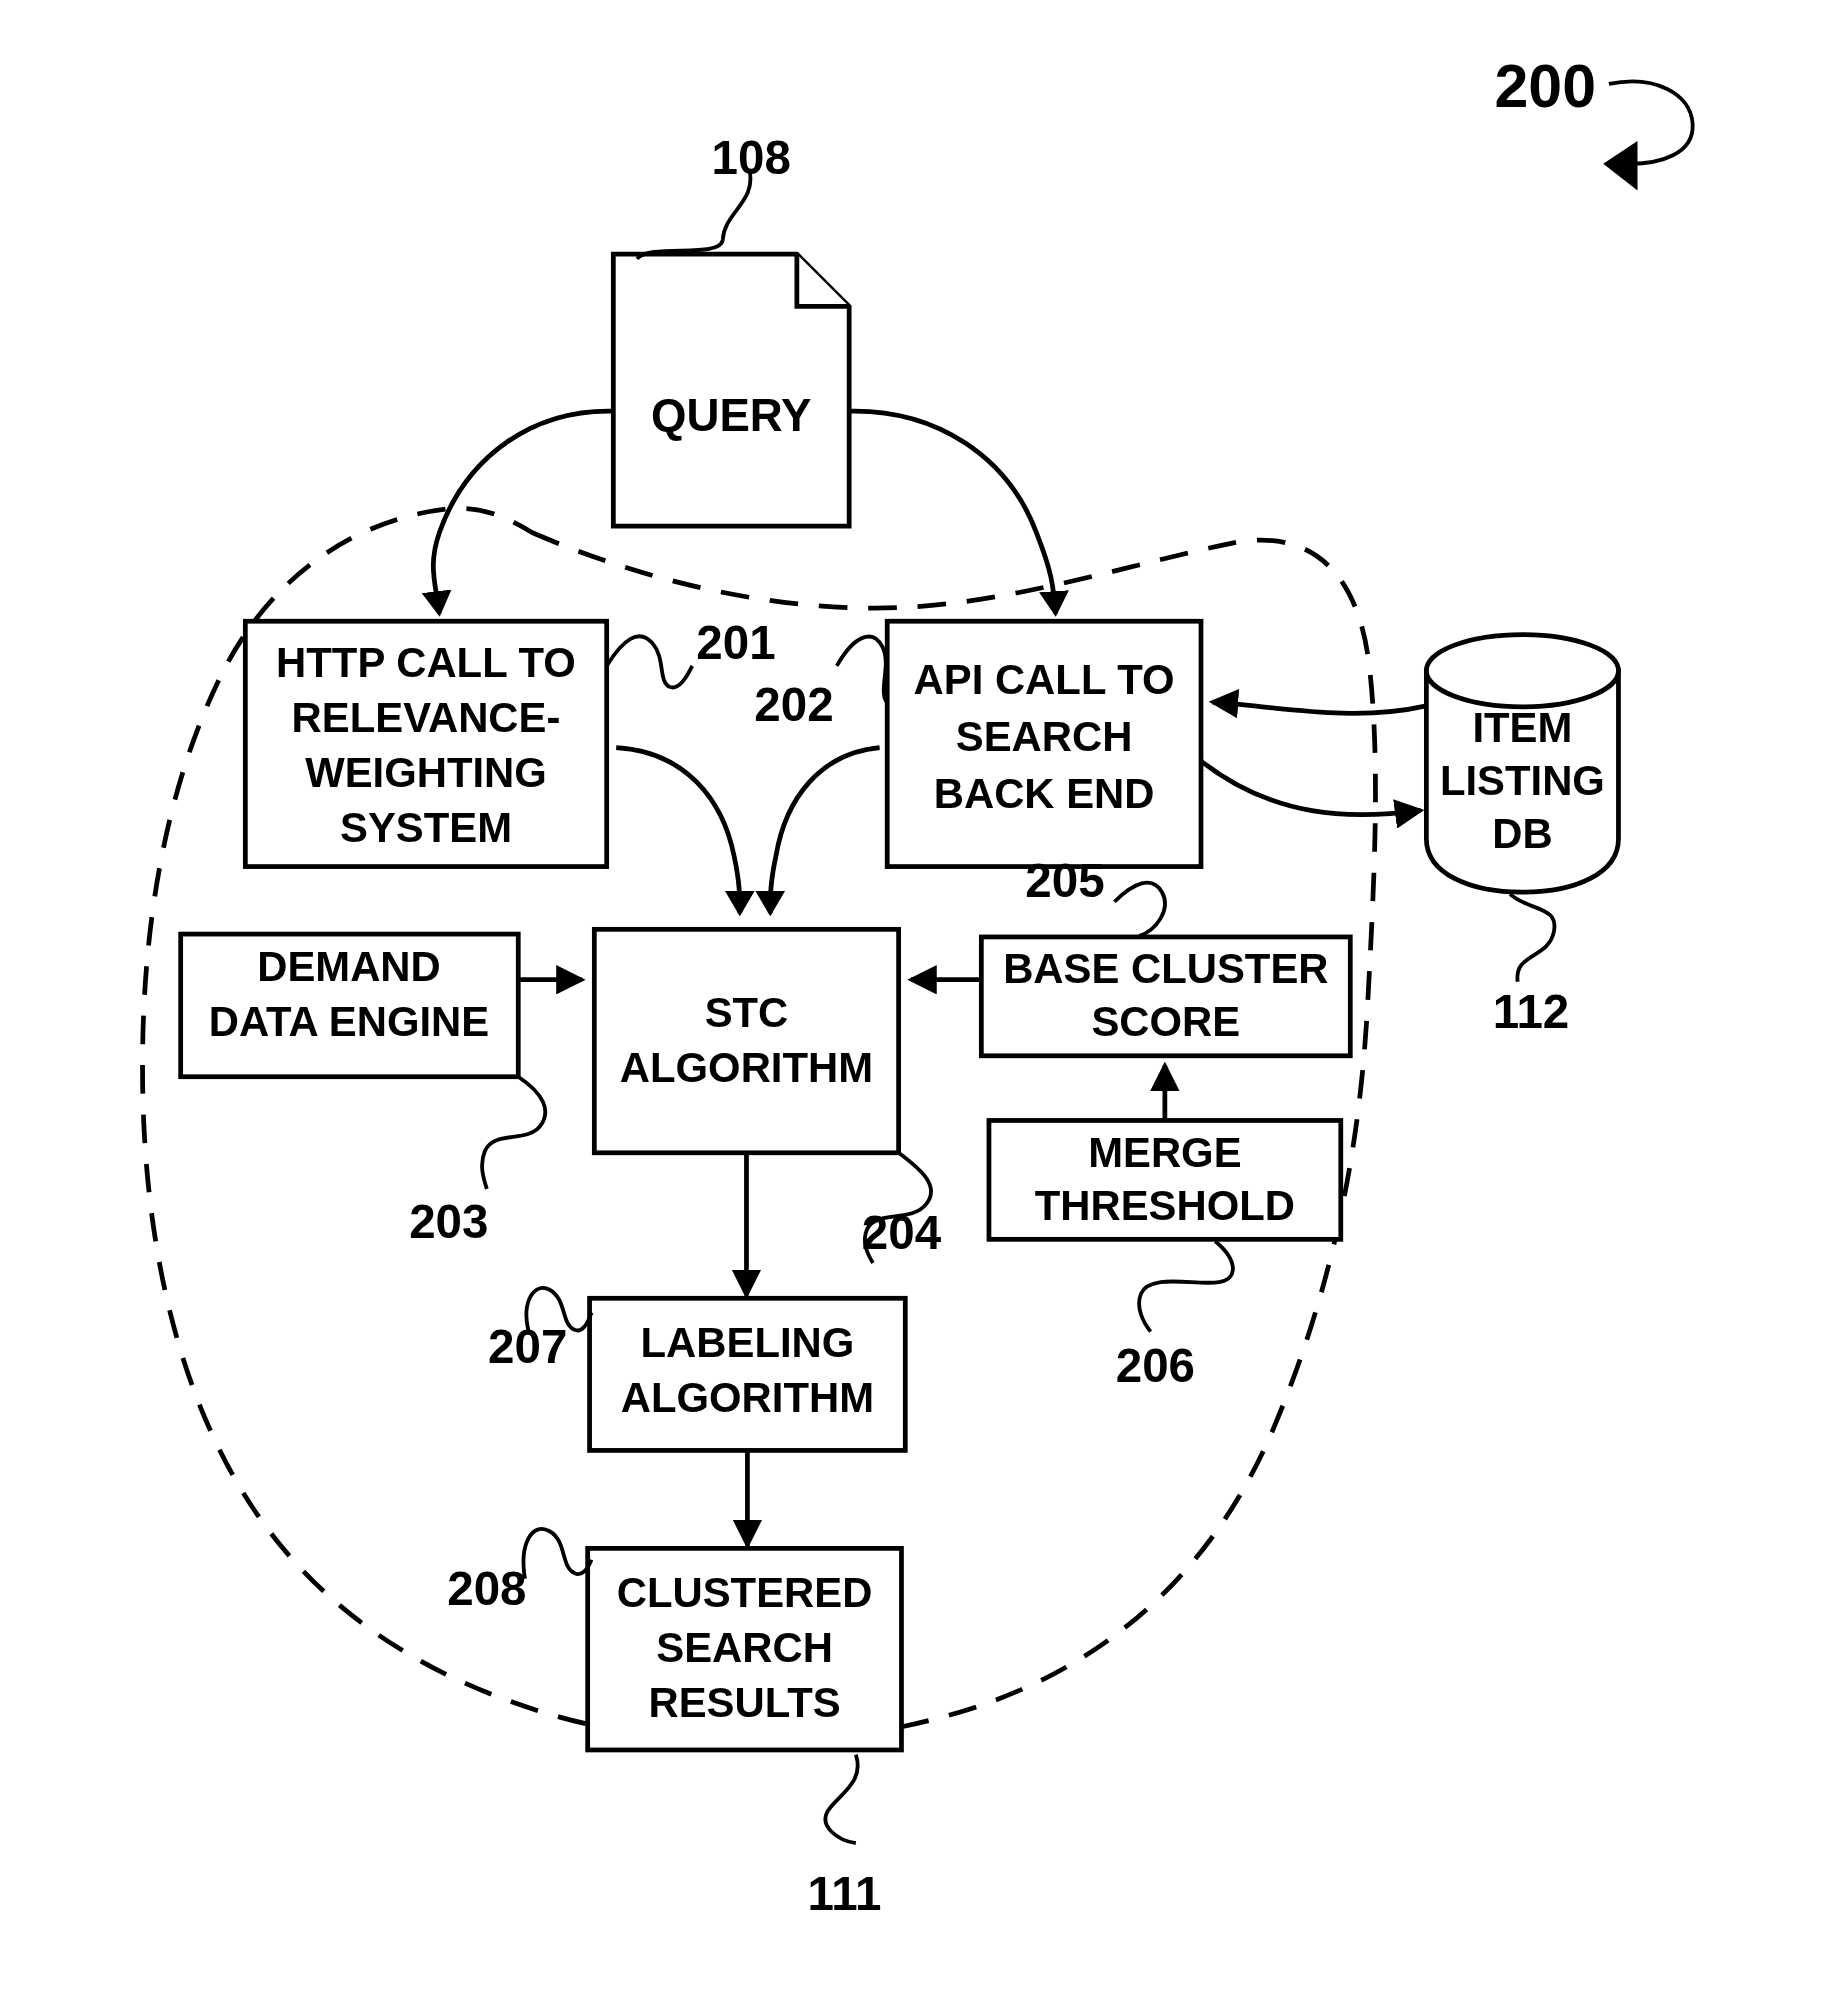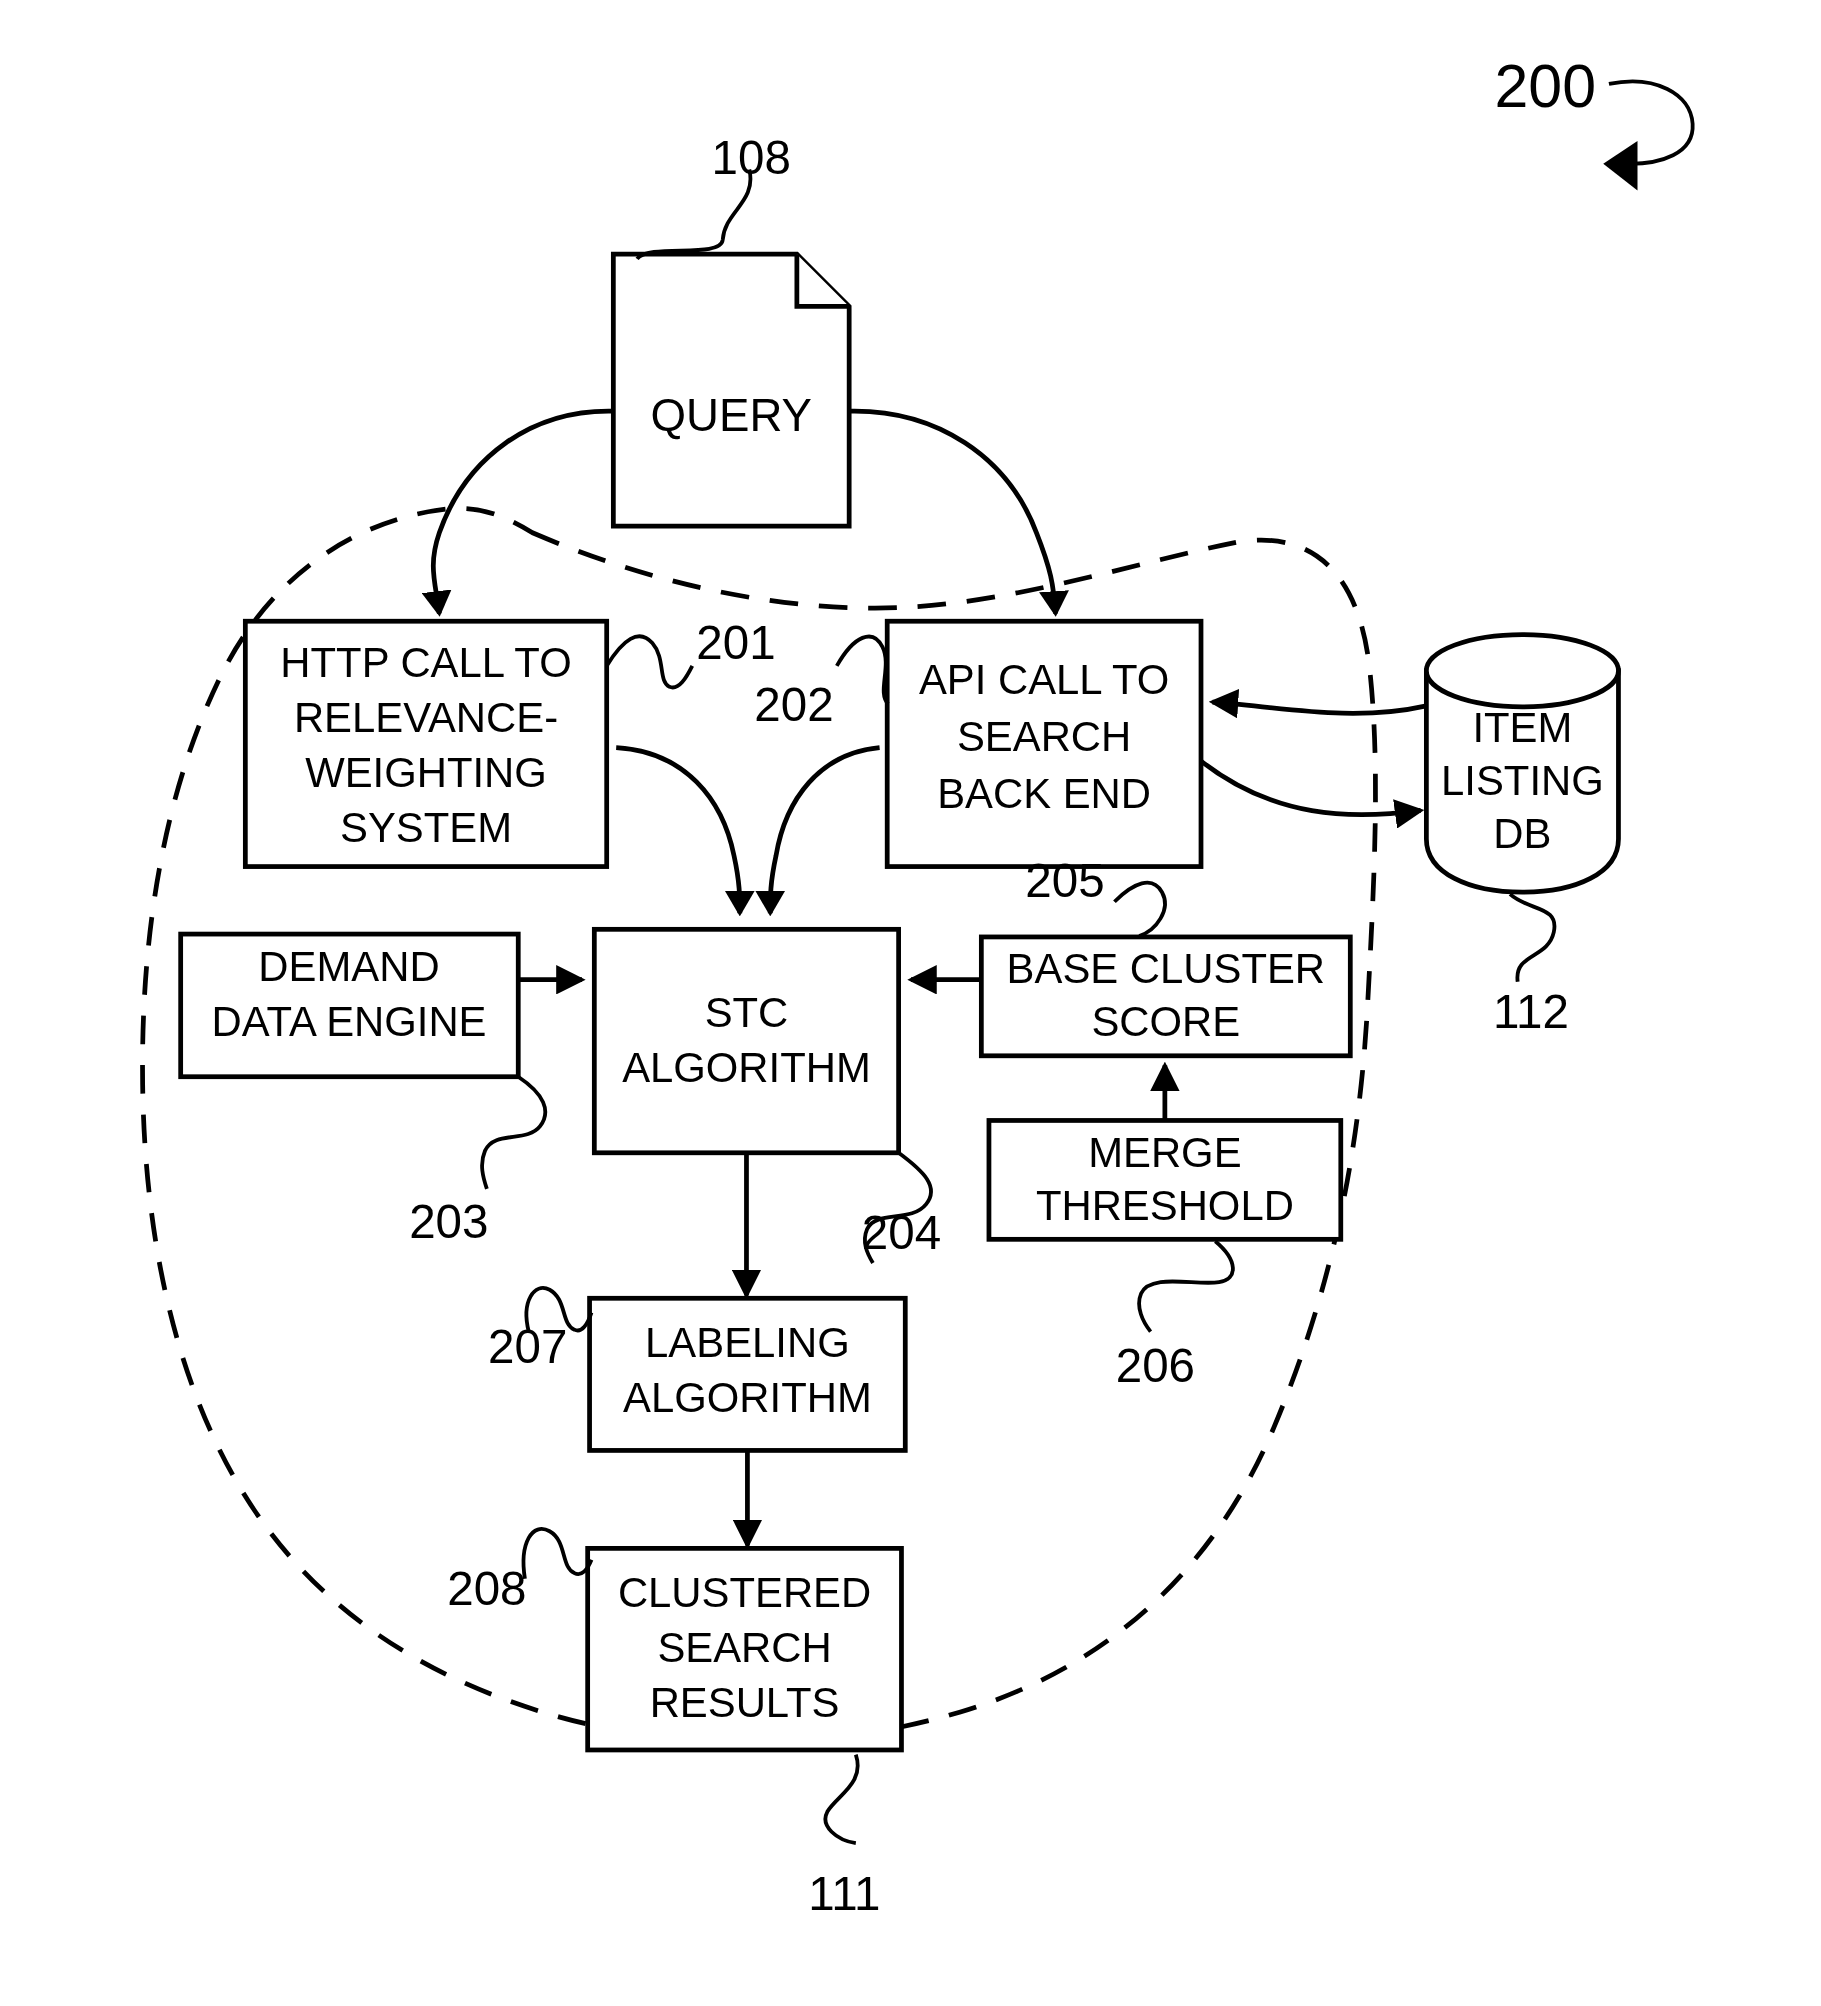--- a/index.html
+++ b/index.html
@@ -12,20 +12,21 @@
     height: 2007px;
     position: relative;
     font-family: "Liberation Sans", sans-serif;
     overflow: hidden;
   }
   #figure-root {
     position: absolute;
     inset: 0;
     width: 1517px;
     height: 2007px;
+    font-weight: bold;
   }
   svg#diagram {
     display: block;
     width: 1821px;
     height: 2007px;
   }
   .box-rect {
     fill: #ffffff;
     stroke: #000000;
     stroke-width: 5;

